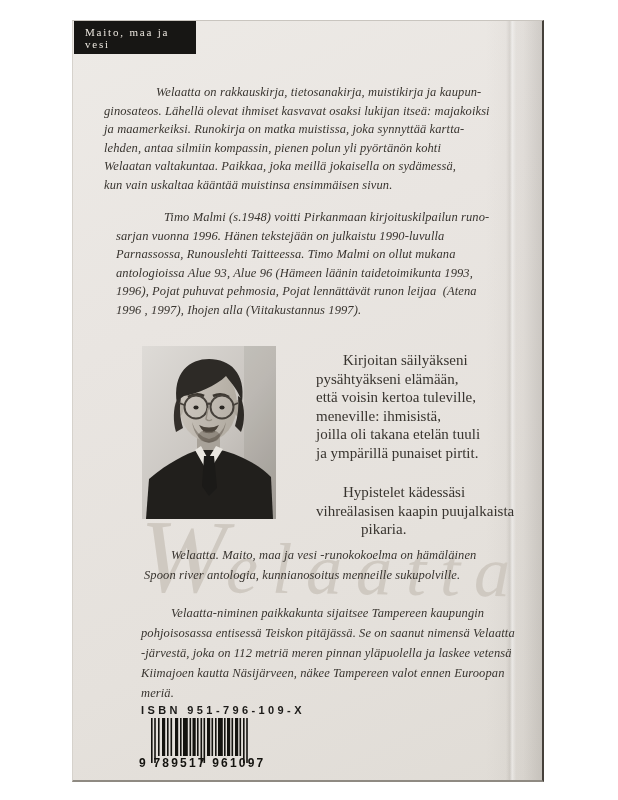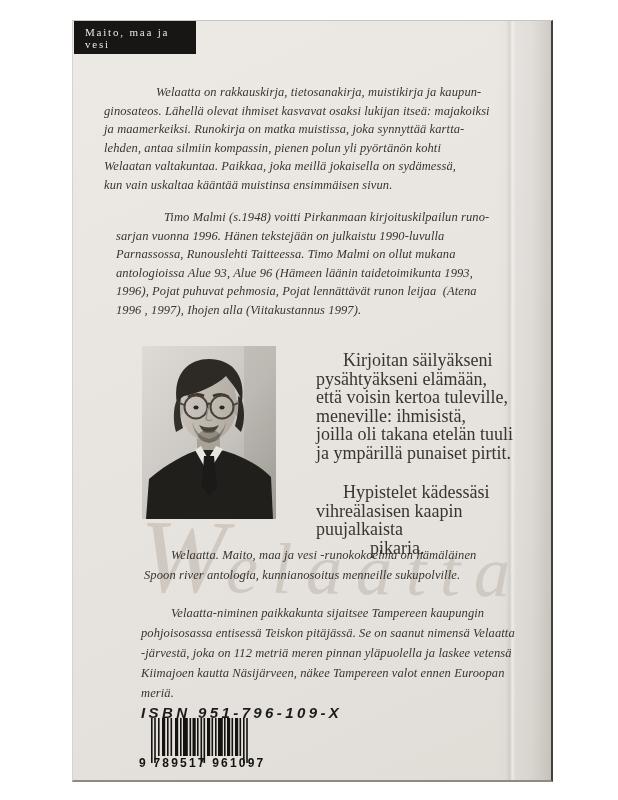--- a/index.html
+++ b/index.html
@@ -2,54 +2,54 @@
 <html><head>
 <meta charset="utf-8">
 <style>
   html,body{margin:0;padding:0;background:#ffffff;}
   .page{position:relative;width:618px;height:800px;background:#ffffff;overflow:hidden;
         font-family:"Liberation Serif","DejaVu Serif",serif;}
   
   .cover{position:absolute;left:72px;top:20px;width:469px;height:759px;
          background:linear-gradient(155deg,#edeae6 0%,#e9e5e1 35%,#e5e1dc 70%,#e0dcd6 100%);
          border-top:1px solid #c9c5bf;border-left:1px solid #d6d2cc;
-         border-right:2px solid #45403a;border-bottom:2px solid #8f8a82;padding-left:9px;}
+         border-right:2px solid #45403a;border-bottom:2px solid #8f8a82;}
   .cover::after{content:"";position:absolute;inset:0;pointer-events:none;
          background:linear-gradient(to right,rgba(0,0,0,0) 88%,rgba(60,55,48,0.05) 96%,rgba(60,55,48,0.16) 100%);}
   .crease{position:absolute;left:433px;top:0;width:10px;height:100%;
          background:linear-gradient(to right,rgba(90,84,76,0) 0%,rgba(90,84,76,0.10) 38%,rgba(255,255,255,0.5) 62%,rgba(90,84,76,0) 100%);}
   
   .series-label{position:absolute;left:1px;top:0;width:122px;height:33px;background:#171614;
          color:#ece7df;font-size:11px;letter-spacing:1.8px;display:flex;align-items:center;
          padding-left:11px;box-sizing:border-box;}
   
   .lines{white-space:pre-wrap;color:#38342f;}
   .ital{font-style:italic;}
   .para{position:absolute;font-size:12.5px;line-height:18.5px;letter-spacing:0.1px;}
   .intro{left:31px;top:62px;width:424px;text-indent:52px;}
   .bio{left:16px;top:187px;width:424px;text-indent:48px;margin-left:27px;}
-  .poem{position:absolute;left:243px;top:330px;width:212px;font-size:18px;line-height:18.5px;}
+  .poem{position:absolute;left:243px;top:330px;width:212px;font-size:15px;line-height:18.5px;}
   .stanza-2{margin-top:21px;}
   .stanza{text-indent:27px;}
   .blurb{left:71px;top:525px;width:380px;line-height:19.5px;text-indent:27px;}
   .location{left:68px;top:582px;width:404px;line-height:20px;text-indent:30px;}
   
   .watermark{position:absolute;left:66px;top:483px;line-height:1;color:#cfc9c1;
          font-style:italic;white-space:nowrap;transform:rotate(0.8deg);transform-origin:0 100%;
          z-index:3;pointer-events:none;}
   .wm-initial{font-size:104px;}
   .wm-rest{font-size:72px;letter-spacing:14px;}
   
   .photo{position:absolute;left:69px;top:325px;width:134px;height:173px;z-index:2;}
   .photo svg{display:block;width:100%;height:100%;}
   
   .z-top{z-index:4;}
   
   .isbn-label{position:absolute;left:68px;top:683px;font-family:"Liberation Sans","DejaVu Sans",sans-serif;
-         font-weight:700;font-size:15px;letter-spacing:3.4px;color:#1c1b19;z-index:4;font-style:italic;}
+         font-weight:700;font-size:11px;letter-spacing:3.4px;color:#1c1b19;z-index:4;}
   .barcode{position:absolute;left:78px;top:697px;z-index:4;}
   .ean-digits{position:absolute;left:66px;top:735px;font-family:"Liberation Sans","DejaVu Sans",sans-serif;
          font-size:12px;font-weight:700;letter-spacing:2.2px;color:#14130f;z-index:5;}
 </style>
 </head>
 <body>
 
 <div class="page">
   <div class="cover">
 

